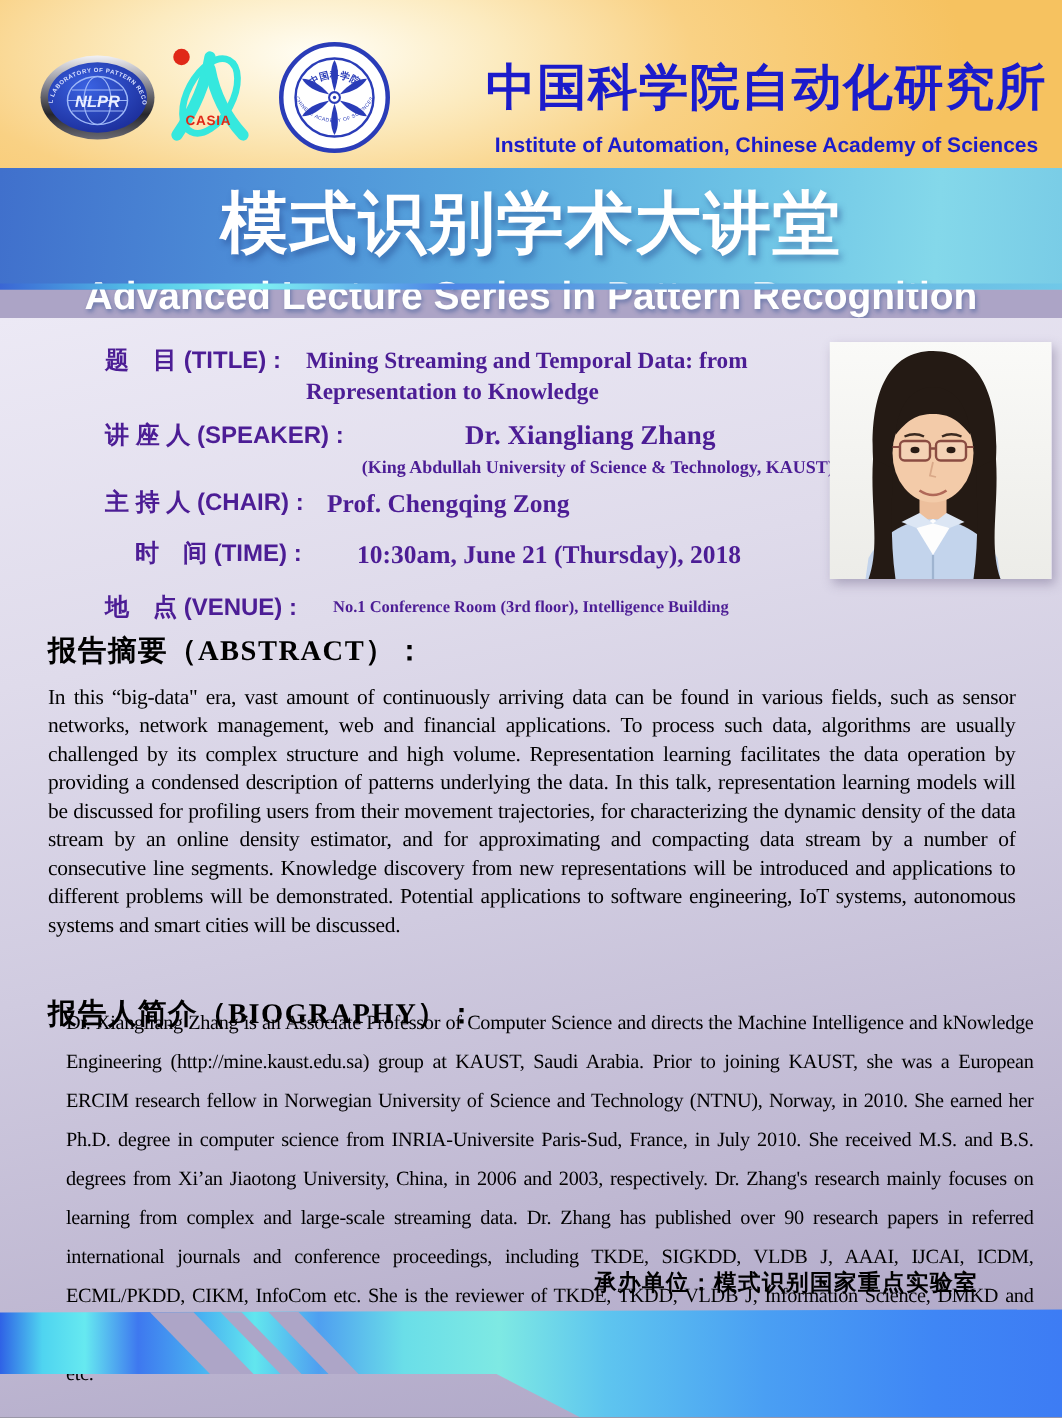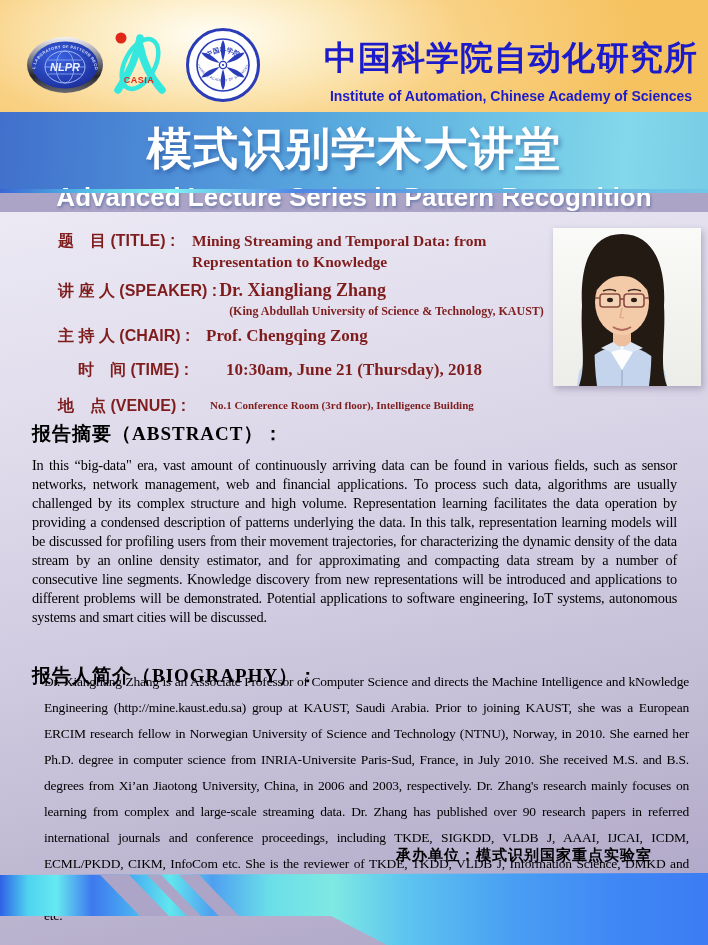--- a/index.html
+++ b/index.html
@@ -44,36 +44,36 @@
   .banner-en{
     margin-top:3px;font-size:26px;font-weight:bold;
     text-shadow:1px 2px 3px rgba(35,70,140,.45);white-space:nowrap;
   }
   
   .body-bg{
     position:absolute;left:0;top:212px;width:708px;height:733px;
     background:linear-gradient(168deg,#ECE9F5 0%,#DFDBEB 28%,#D0CBE0 52%,
       #BFB8D2 76%,#ABA3C5 100%);
   }
-  .info{position:absolute;left:58px;top:230px;width:500px;color:#7f1d1d;}
+  .info{position:absolute;left:70px;top:230px;width:500px;color:#4c1d95;}
   .row{display:flex;align-items:flex-start;}
   .row-title{margin-bottom:8px;}
   .row-speaker{margin-bottom:6px;}
   .row-chair{margin-bottom:13px;}
   .row-time{margin-bottom:15px;padding-left:20px;}
   .lbl{
     flex:0 0 134px;font-weight:bold;font-size:16px;line-height:21px;
     font-family:"Liberation Sans",sans-serif;white-space:nowrap;
   }
   .val{
     font-family:"Liberation Serif",serif;font-weight:bold;font-size:16px;
     line-height:21px;
   }
   .val-title{width:336px;font-size:15.5px;}
-  .val-speaker{font-size:18px;padding-left:2px;}
+  .val-speaker{font-size:18px;padding-left:2px;text-align:center;}
   .val-chair,.val-time{font-size:17px;padding-left:14px;}
   .val-venue{font-size:11px;padding-left:18px;white-space:nowrap;}
   .affiliation{
     font-family:"Liberation Serif",serif;font-weight:bold;font-size:12px;
     margin-top:3px;padding-left:12px;white-space:nowrap;
   }
   
   .photo{
     position:absolute;left:553px;top:228px;width:148px;height:158px;
     box-shadow:2px 3px 7px rgba(80,70,110,.35);

